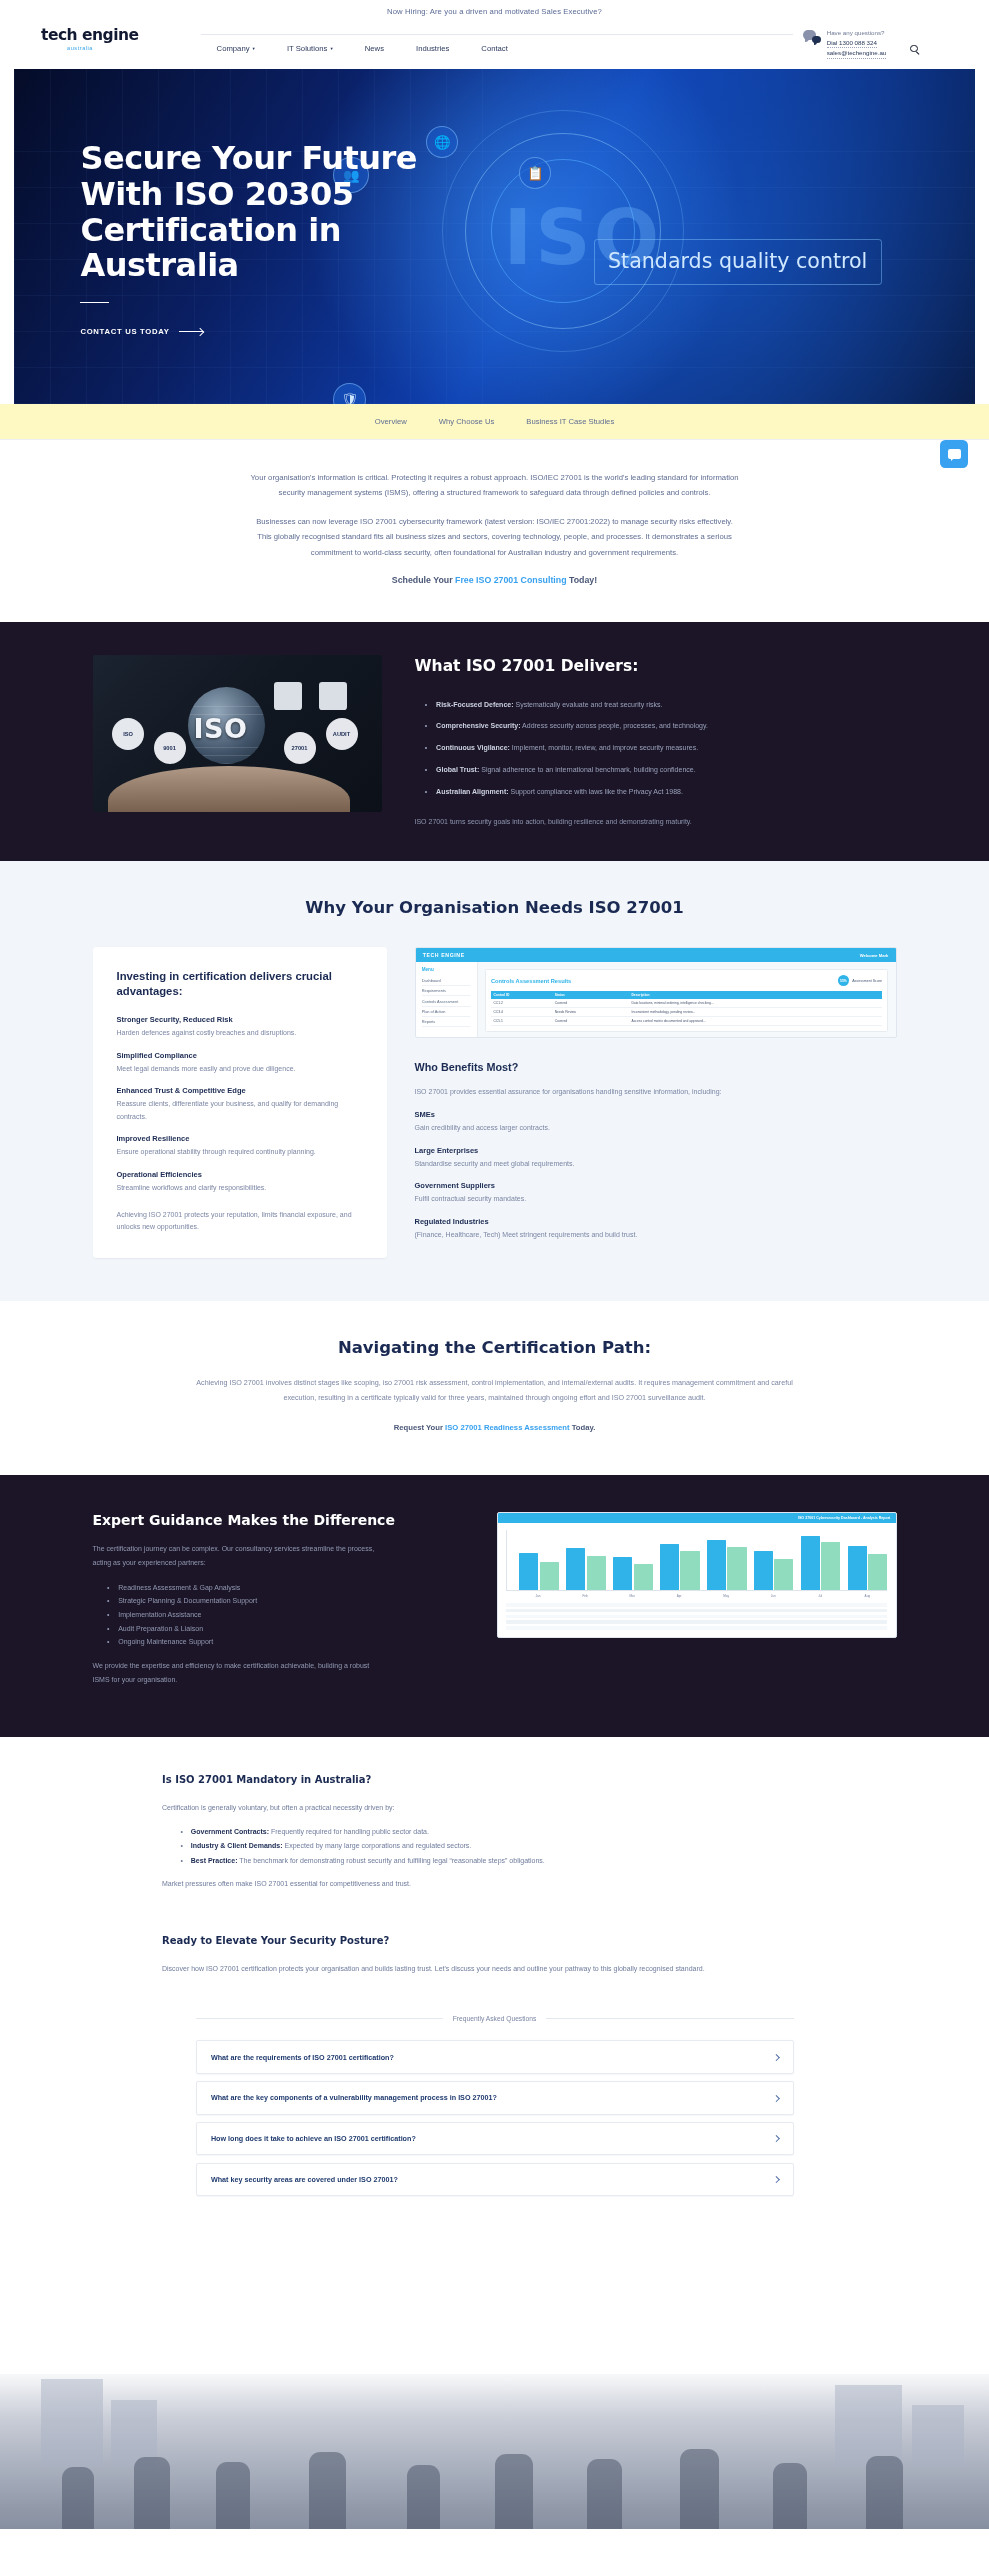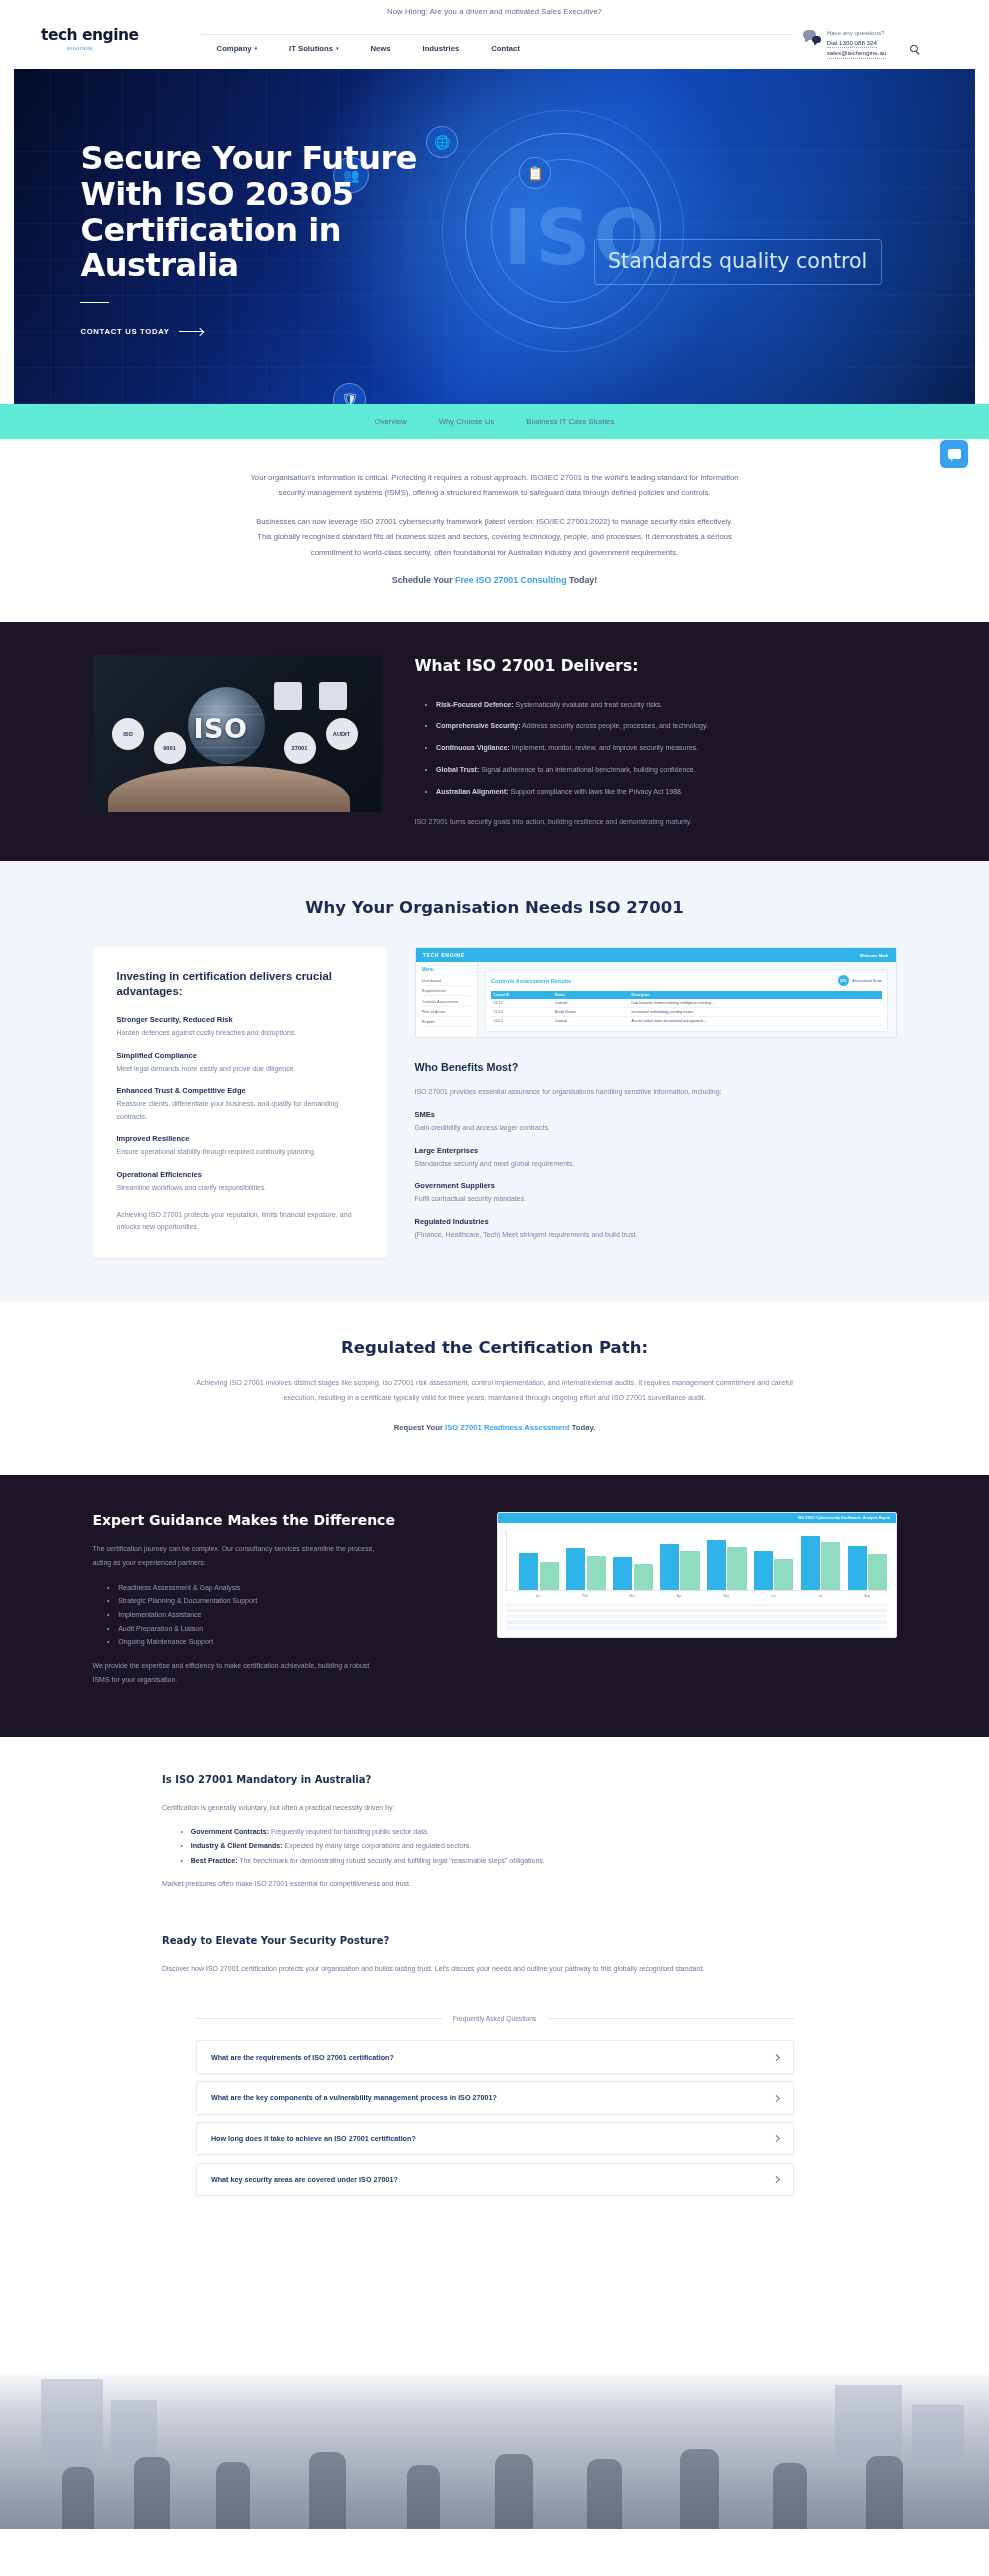--- a/index.html
+++ b/index.html
@@ -16,21 +16,21 @@
   .topbar { height:23px; display:flex; align-items:center; justify-content:center; background:#fff; }
   .topbar-text { font-size:7.7px; color:#5b6b96; letter-spacing:0.1px; }
 
   
   .header { display:flex; align-items:flex-start; padding:0 31px 0 41px; height:46px; background:#fff; }
   .logo-block { width:155px; padding-top:3.1px; }
   .logo-main { font-size:15.5px; font-weight:bold; letter-spacing:-0.5px; color:#121a33; font-family:"DejaVu Sans", sans-serif; }
   .logo-sub { font-size:5.7px; color:#3aa5e8; letter-spacing:0.5px; margin-top:1px; margin-left:26px; }
   .nav-col { flex:1; display:flex; flex-direction:column; }
   .nav-rule { height:0.5px; background:#e4e7ee; margin:11.3px 10.3px 0 5.2px; }
-  .mainnav { display:flex; gap:32px; padding:9.3px 0 0 20.6px;font-weight:bold; }
+  .mainnav { display:flex; gap:32px; padding:9.3px 0 0 20.6px; }
   .mainnav a { color:#2d3a5e; font-size:7.7px; text-decoration:none; display:flex; align-items:center; gap:3.1px; }
   .caret { font-size:4.6px; color:#2d3a5e; }
   .contact-block { width:155px; display:flex; gap:6.2px; padding-top:5.2px; }
   .chat-icon { width:17.5px; height:15.5px; position:relative; flex:none; margin-top:2.1px; }
   .chat-icon .b1 { position:absolute; width:13.4px; height:9.3px; border-radius:6.2px; background:#8a91ab; left:0; top:0; }
   .chat-icon .b1:after { content:""; position:absolute; left:2.1px; bottom:-2.6px; width:4.1px; height:4.1px; background:#8a91ab; border-radius:0 0 4.1px 0; }
   .chat-icon .b2 { position:absolute; width:8.2px; height:6.2px; border-radius:4.6px; background:#1f3053; right:0; top:6.2px; }
   .chat-icon .b2:after { content:""; position:absolute; left:1.5px; bottom:-2.1px; width:3.1px; height:3.1px; background:#1f3053; border-radius:0 0 3.1px 0; }
   .cblines { font-size:6.2px; line-height:1.55; }
   .cb-q { color:#6d7894; }
@@ -67,21 +67,21 @@
   .hero-h1 { font-size:32px; line-height:1.12; color:#ffffff; font-weight:bold; font-family:"DejaVu Sans", sans-serif; letter-spacing:-0.5px; }
   .hero-underline { width:29px; height:1.5px; background:#fff; margin:17.5px 0 0; }
   .hero-cta { display:inline-flex; align-items:center; gap:9.3px; margin-top:24px; color:#fff; font-size:7.7px; font-weight:bold; letter-spacing:0.7px; text-decoration:none; }
   .arrow-r { width:24px; height:1px; background:#fff; position:relative; }
   .arrow-r:after { content:""; position:absolute; right:0; top:-2.1px; width:5.2px; height:5.2px; border-top:1px solid #fff; border-right:1px solid #fff; transform:rotate(45deg); }
   .hero-side { position:absolute; right:62px; top:170px; width:319px; }
   .hero-side-box { border:0.5px solid rgba(130,200,255,.45); border-radius:3.1px; padding:9.3px 13.4px; display:inline-block; }
   .hero-side-txt { font-size:20.6px; color:#cfe8ff; line-height:1.25; font-family:"DejaVu Sans", sans-serif; }
 
   
-  .subnav { display:flex; justify-content:center; gap:32px; padding:13.4px 0 12.4px; background:#5eead4; border-bottom:0.5px solid #eceff4; }
+  .subnav { display:flex; justify-content:center; gap:32px; padding:13.4px 0 12.4px; background:#fef9c3; border-bottom:0.5px solid #eceff4; }
   .subnav a { color:#5f6d92; font-size:7.7px; text-decoration:none; }
 
   
   .intro { padding:30px 0 0; text-align:center; }
   .intro p { width:489px; margin:0 auto 13.4px; font-size:7.7px; line-height:2.0; color:#5f6d92; }
   .intro-cta { display:block; width:489px; margin:14.4px auto 0; text-align:center; font-size:8.8px; font-weight:bold; color:#4b5878; text-decoration:none; }
   .intro-cta .hl { color:#38a1f0; }
   .pad-bot { padding-bottom:37px; }
 
   
@@ -432,21 +432,21 @@
         </div>
         <div class="b-item">
           <h4>Regulated Industries</h4>
           <p>(Finance, Healthcare, Tech) Meet stringent requirements and build trust.</p>
         </div>
       </div>
     </div>
   </section>
 
   <section class="navpath">
-    <h2>Regulated the Certification Path:</h2>
+    <h2>Navigating the Certification Path:</h2>
     <p>Achieving ISO 27001 involves distinct stages like scoping, iso 27001 risk assessment, control implementation, and internal/external audits. It requires management commitment and careful execution, resulting in a certificate typically valid for three years, maintained through ongoing effort and ISO 27001 surveillance audit.</p>
     <a class="cta" href="#"><span>Request Your </span><span class="hl">ISO 27001 Readiness Assessment</span><span> Today.</span></a>
   </section>
 
   <section class="expert">
     <div class="expert-inner">
       <div class="expert-left">
         <h2 class="expert-h2">Expert Guidance Makes the Difference</h2>
         <p class="expert-p">The certification journey can be complex. Our consultancy services streamline the process, acting as your experienced partners:</p>
         <ul class="expert-ul">

